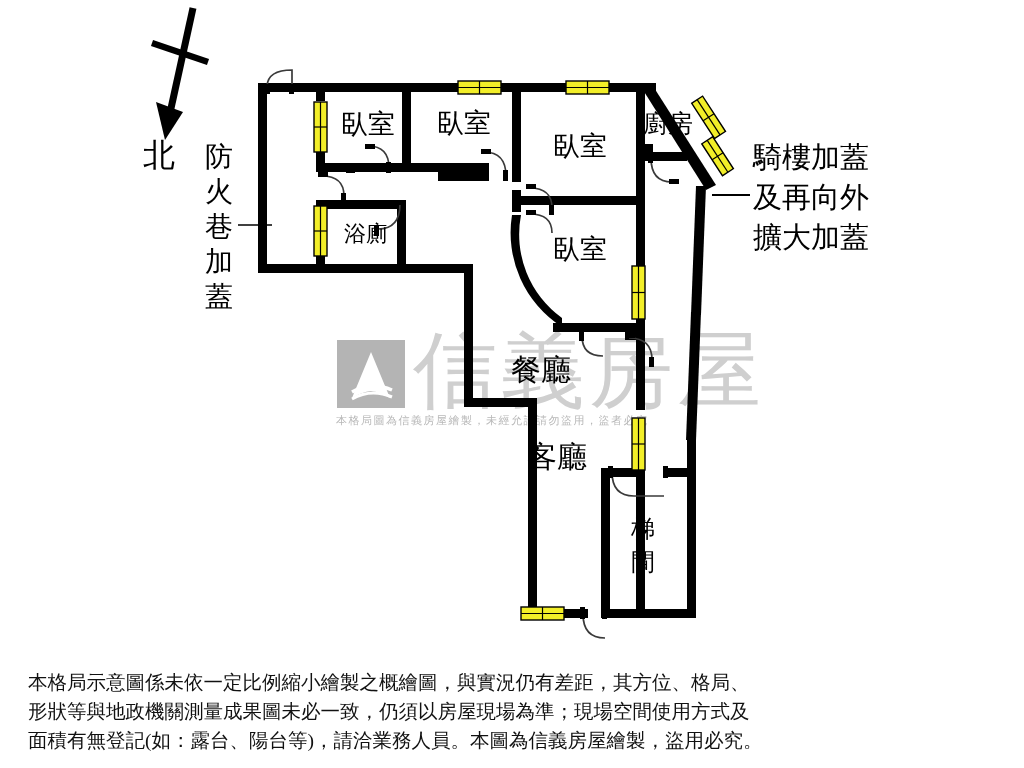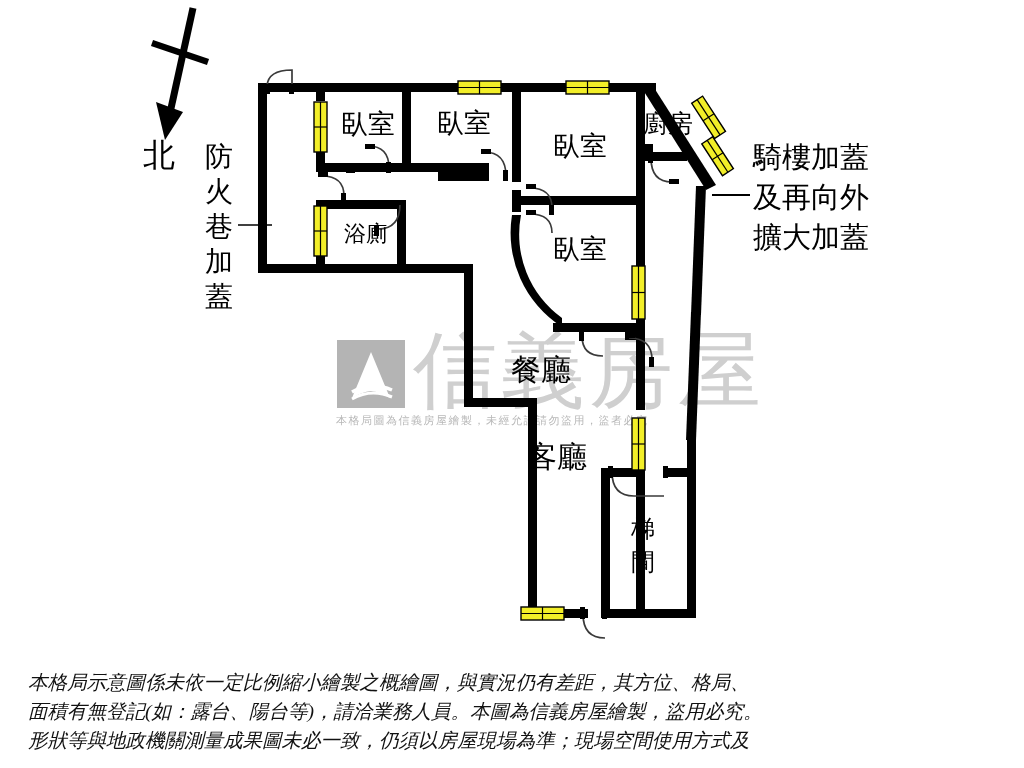--- a/index.html
+++ b/index.html
@@ -36,21 +36,20 @@
     position: absolute;
     left: 28px;
     top: 668px;
     width: 980px;
     font-family: "Liberation Serif", "DejaVu Serif", serif;
     font-size: 19.5px;
     line-height: 29px;
     color: #111111;
     letter-spacing: 0px;
     white-space: nowrap;
-    font-style: italic;
   }
   .disclaimer div { white-space: nowrap; }
   .wm-sub {
     font-family: "Liberation Serif", "DejaVu Serif", serif;
     font-size: 11px;
     fill: #b8b8b8;
     letter-spacing: 1.5px;
   }
 </style>
 </head>
@@ -304,17 +303,17 @@
       <text class="room-label" x="541" y="380" font-size="30" text-anchor="middle">餐廳</text>
       <text class="room-label" x="557" y="467" font-size="30" text-anchor="middle">客廳</text>
       <text class="room-label" x="643" y="537" font-size="24" text-anchor="middle">梯</text>
       <text class="room-label" x="643" y="570" font-size="24" text-anchor="middle">間</text>
     </g>
 
   </svg>
 
   <div class="disclaimer">
     <div>本格局示意圖係未依一定比例縮小繪製之概繪圖，與實況仍有差距，其方位、格局、</div>
+    <div>形狀等與地政機關測量成果圖未必一致，仍須以房屋現場為準；現場空間使用方式及</div>
     <div>面積有無登記(如：露台、陽台等)，請洽業務人員。本圖為信義房屋繪製，盜用必究。</div>
-    <div>形狀等與地政機關測量成果圖未必一致，仍須以房屋現場為準；現場空間使用方式及</div>
   </div>
 
 </div>
 
 </body></html>

